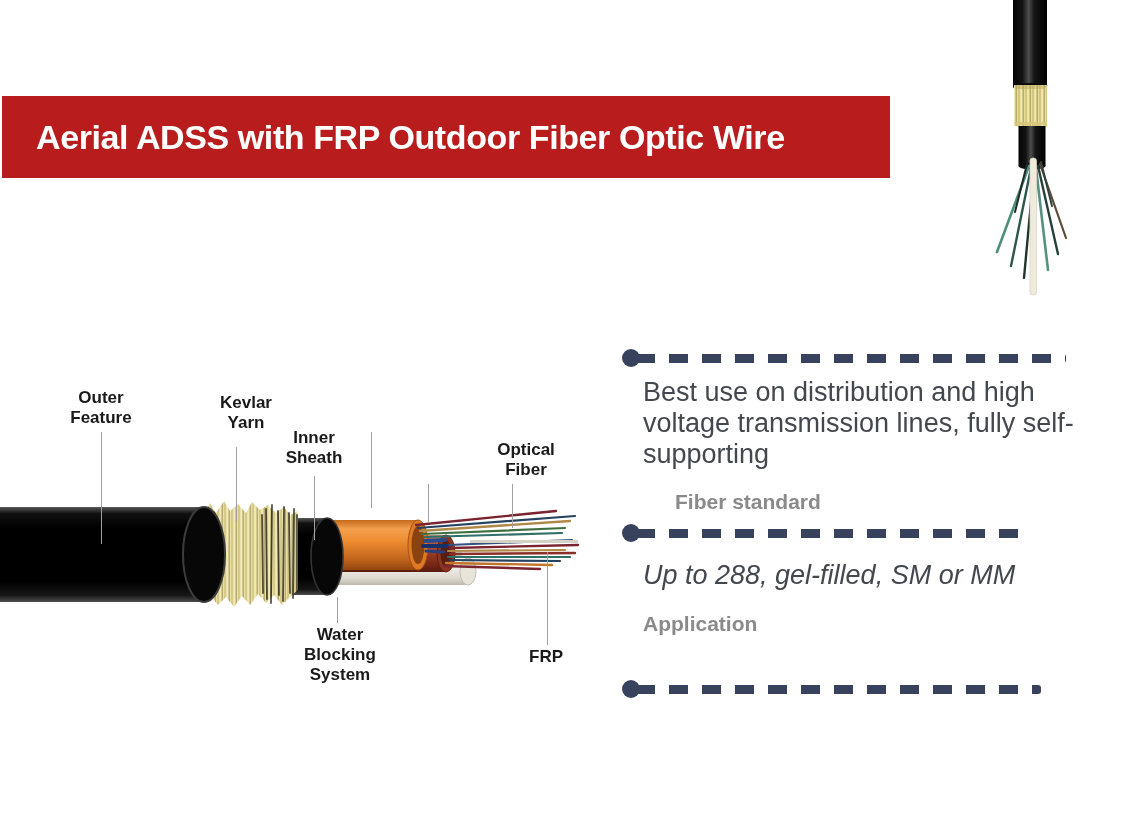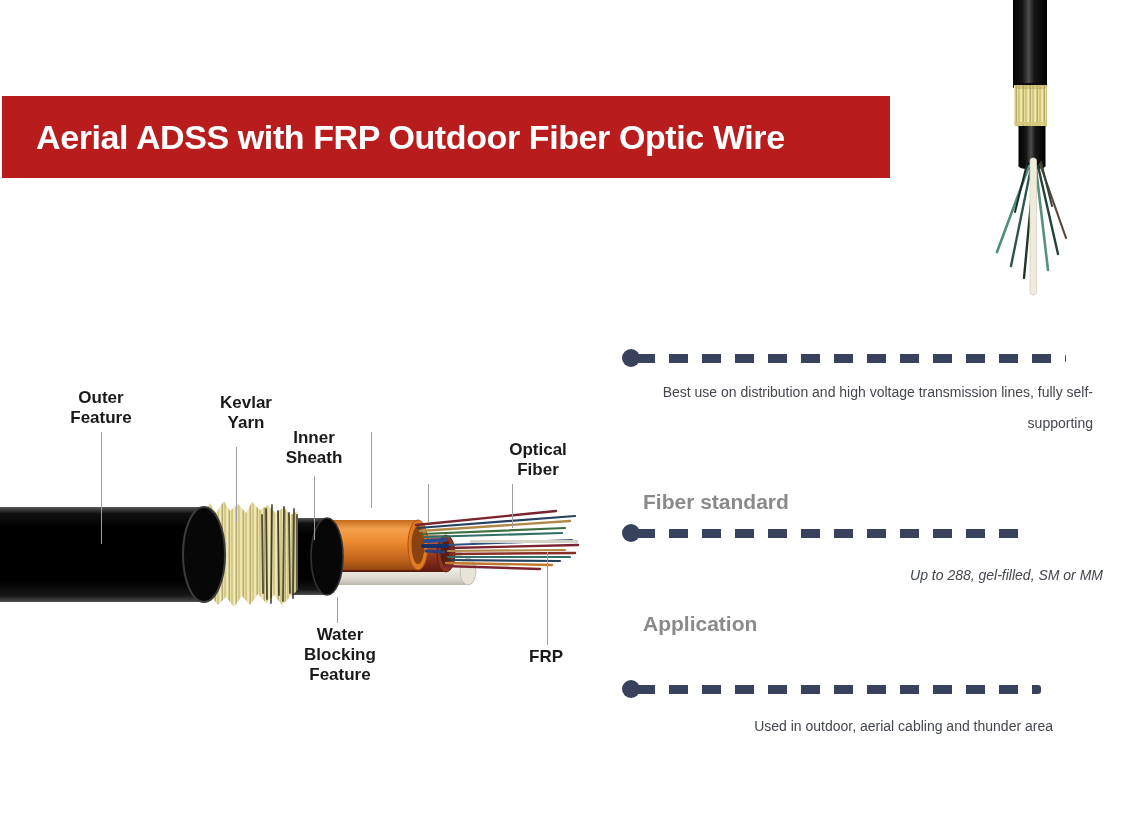--- a/index.html
+++ b/index.html
@@ -30,21 +30,21 @@
   .divider .dot{
     width:18px;height:18px;border-radius:50%;background:#39425c;flex:0 0 auto;
   }
   .divider .dashes{
     height:9px;margin-left:-4px;border-radius:3px;
     background:repeating-linear-gradient(90deg,#39425c 0 19px,transparent 19px 33px);
     flex:0 0 auto;
   }
   .body-text{
     position:absolute;left:643px;
-    font-size:14px;line-height:31px;color:#43474e;text-align:right;
+    font-size:27px;line-height:31px;color:#43474e;
   }
   
   .dlabel{
     position:absolute;font-size:17px;line-height:20px;font-weight:bold;
     color:#1a1a1a;text-align:center;white-space:pre-line;
   }
   .leader{
     position:absolute;width:1px;background:#a0a0a0;
   }
 </style>
@@ -206,53 +206,52 @@
       <ellipse cx="204" cy="59.5" rx="21" ry="47.5" fill="#070707" stroke="#3c3c3c" stroke-width="2"></ellipse>
     </g>
   </svg>
 
   <div class="dlabel" style="left:51px;top:388px;width:100px;">Outer
 Feature</div>
   <div class="dlabel" style="left:196px;top:393px;width:100px;">Kevlar
 Yarn</div>
   <div class="dlabel" style="left:264px;top:428px;width:100px;">Inner
 Sheath</div>
-  <div class="dlabel" style="left:488px;top:440px;width:100px;">Optical
+  <div class="dlabel" style="left:476px;top:440px;width:100px;">Optical
 Fiber</div>
   <div class="dlabel" style="left:280px;top:625px;width:120px;">Water
 Blocking
-Feature</div>
+System</div>
   <div class="dlabel" style="left:506px;top:647px;width:80px;">FRP</div>
 
   <div class="leader" style="left:101px;top:432px;height:112px;"></div>
   <div class="leader" style="left:236px;top:447px;height:75px;"></div>
   <div class="leader" style="left:314px;top:476px;height:64px;"></div>
   <div class="leader" style="left:371px;top:432px;height:76px;"></div>
   <div class="leader" style="left:428px;top:484px;height:38px;"></div>
   <div class="leader" style="left:512px;top:484px;height:44px;"></div>
   <div class="leader" style="left:337px;top:597px;height:26px;"></div>
   <div class="leader" style="left:547px;top:552px;height:93px;"></div>
 
   <div class="divider" style="top:349px;">
     <span class="dot"></span>
     <span class="dashes" style="width:430px;"></span>
   </div>
   <div class="body-text" style="top:377px;width:450px;">Best use on distribution and high voltage transmission lines, fully self-supporting</div>
 
-  <div class="section" style="top:490px;">
+  <div class="section" style="top:490px;margin-left:32px;">
     <div class="heading">Fiber standard</div>
   </div>
   <div class="divider" style="top:524px;">
     <span class="dot"></span>
     <span class="dashes" style="width:396px;"></span>
   </div>
   <div class="body-text" style="top:560px;width:460px;font-style:italic;">Up to 288, gel-filled, SM or MM</div>
 
   <div class="section" style="top:612px;">
     <div class="heading">Application</div>
   </div>
   <div class="divider" style="top:680px;">
     <span class="dot"></span>
     <span class="dashes" style="width:405px;"></span>
   </div>
-  <div class="body-text" style="top:711px;width:410px;">Used in outdoor, aerial cabling and thunder area</div>
 
 </div>
 
 </body></html>

